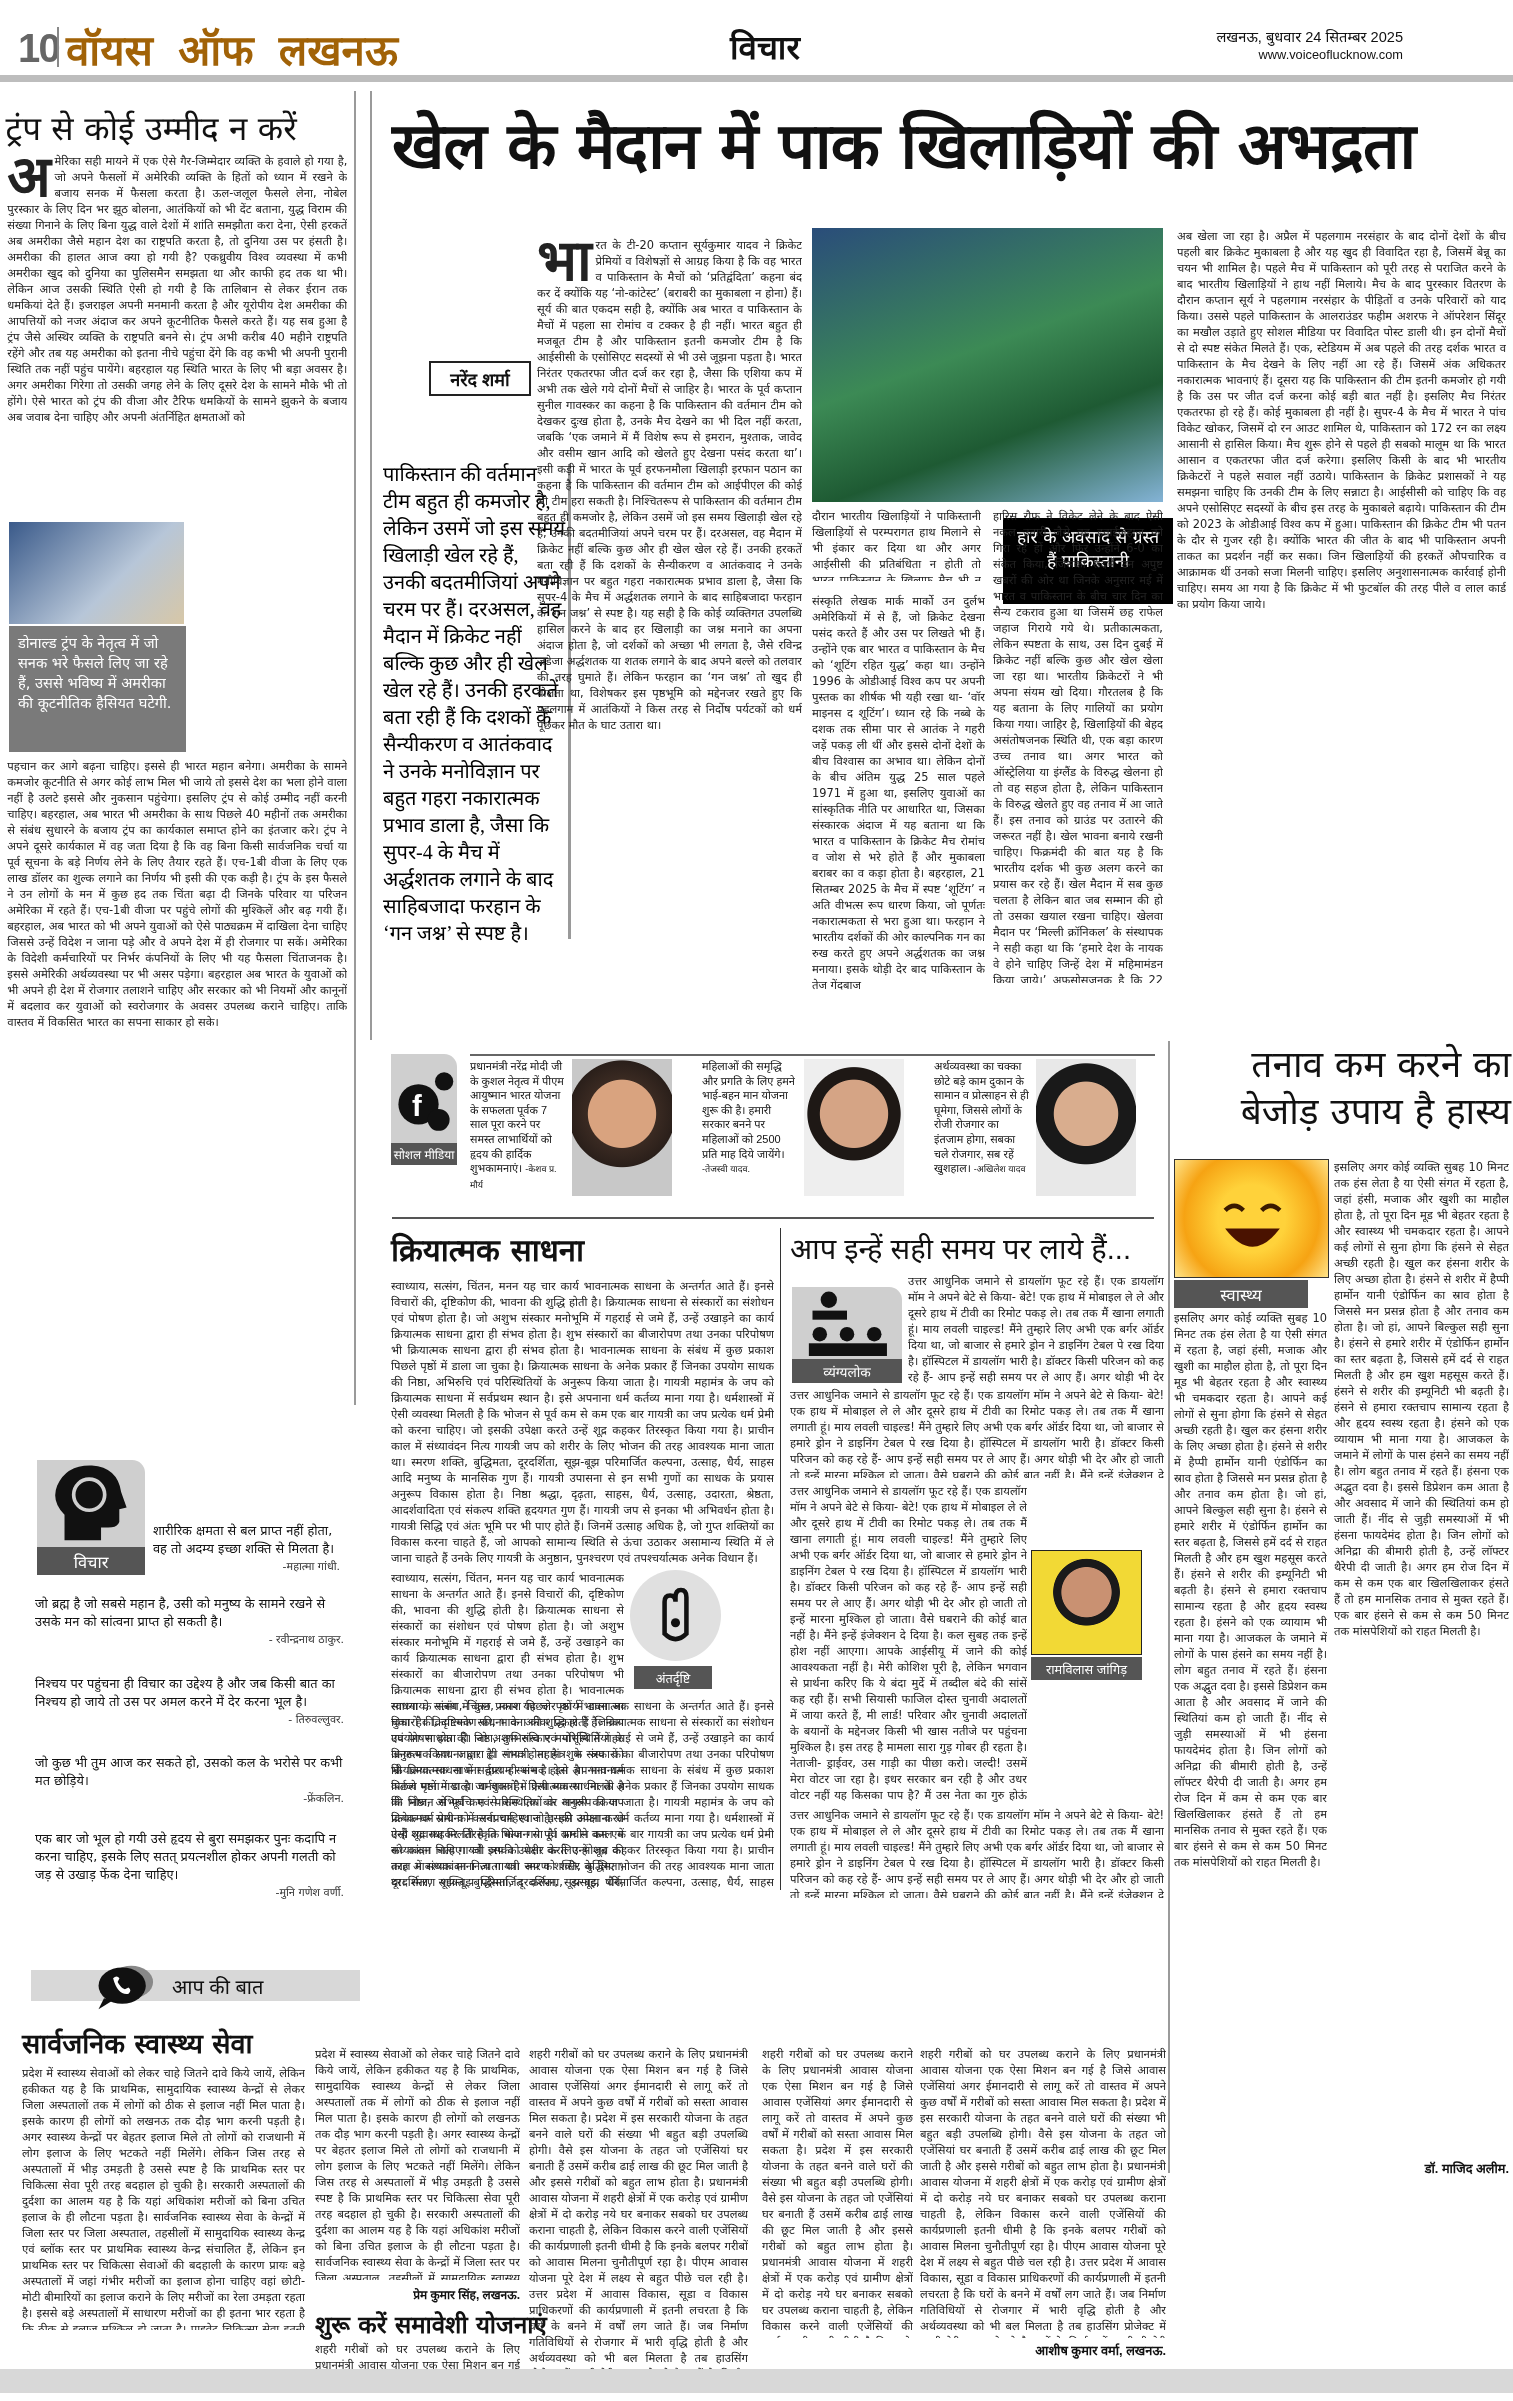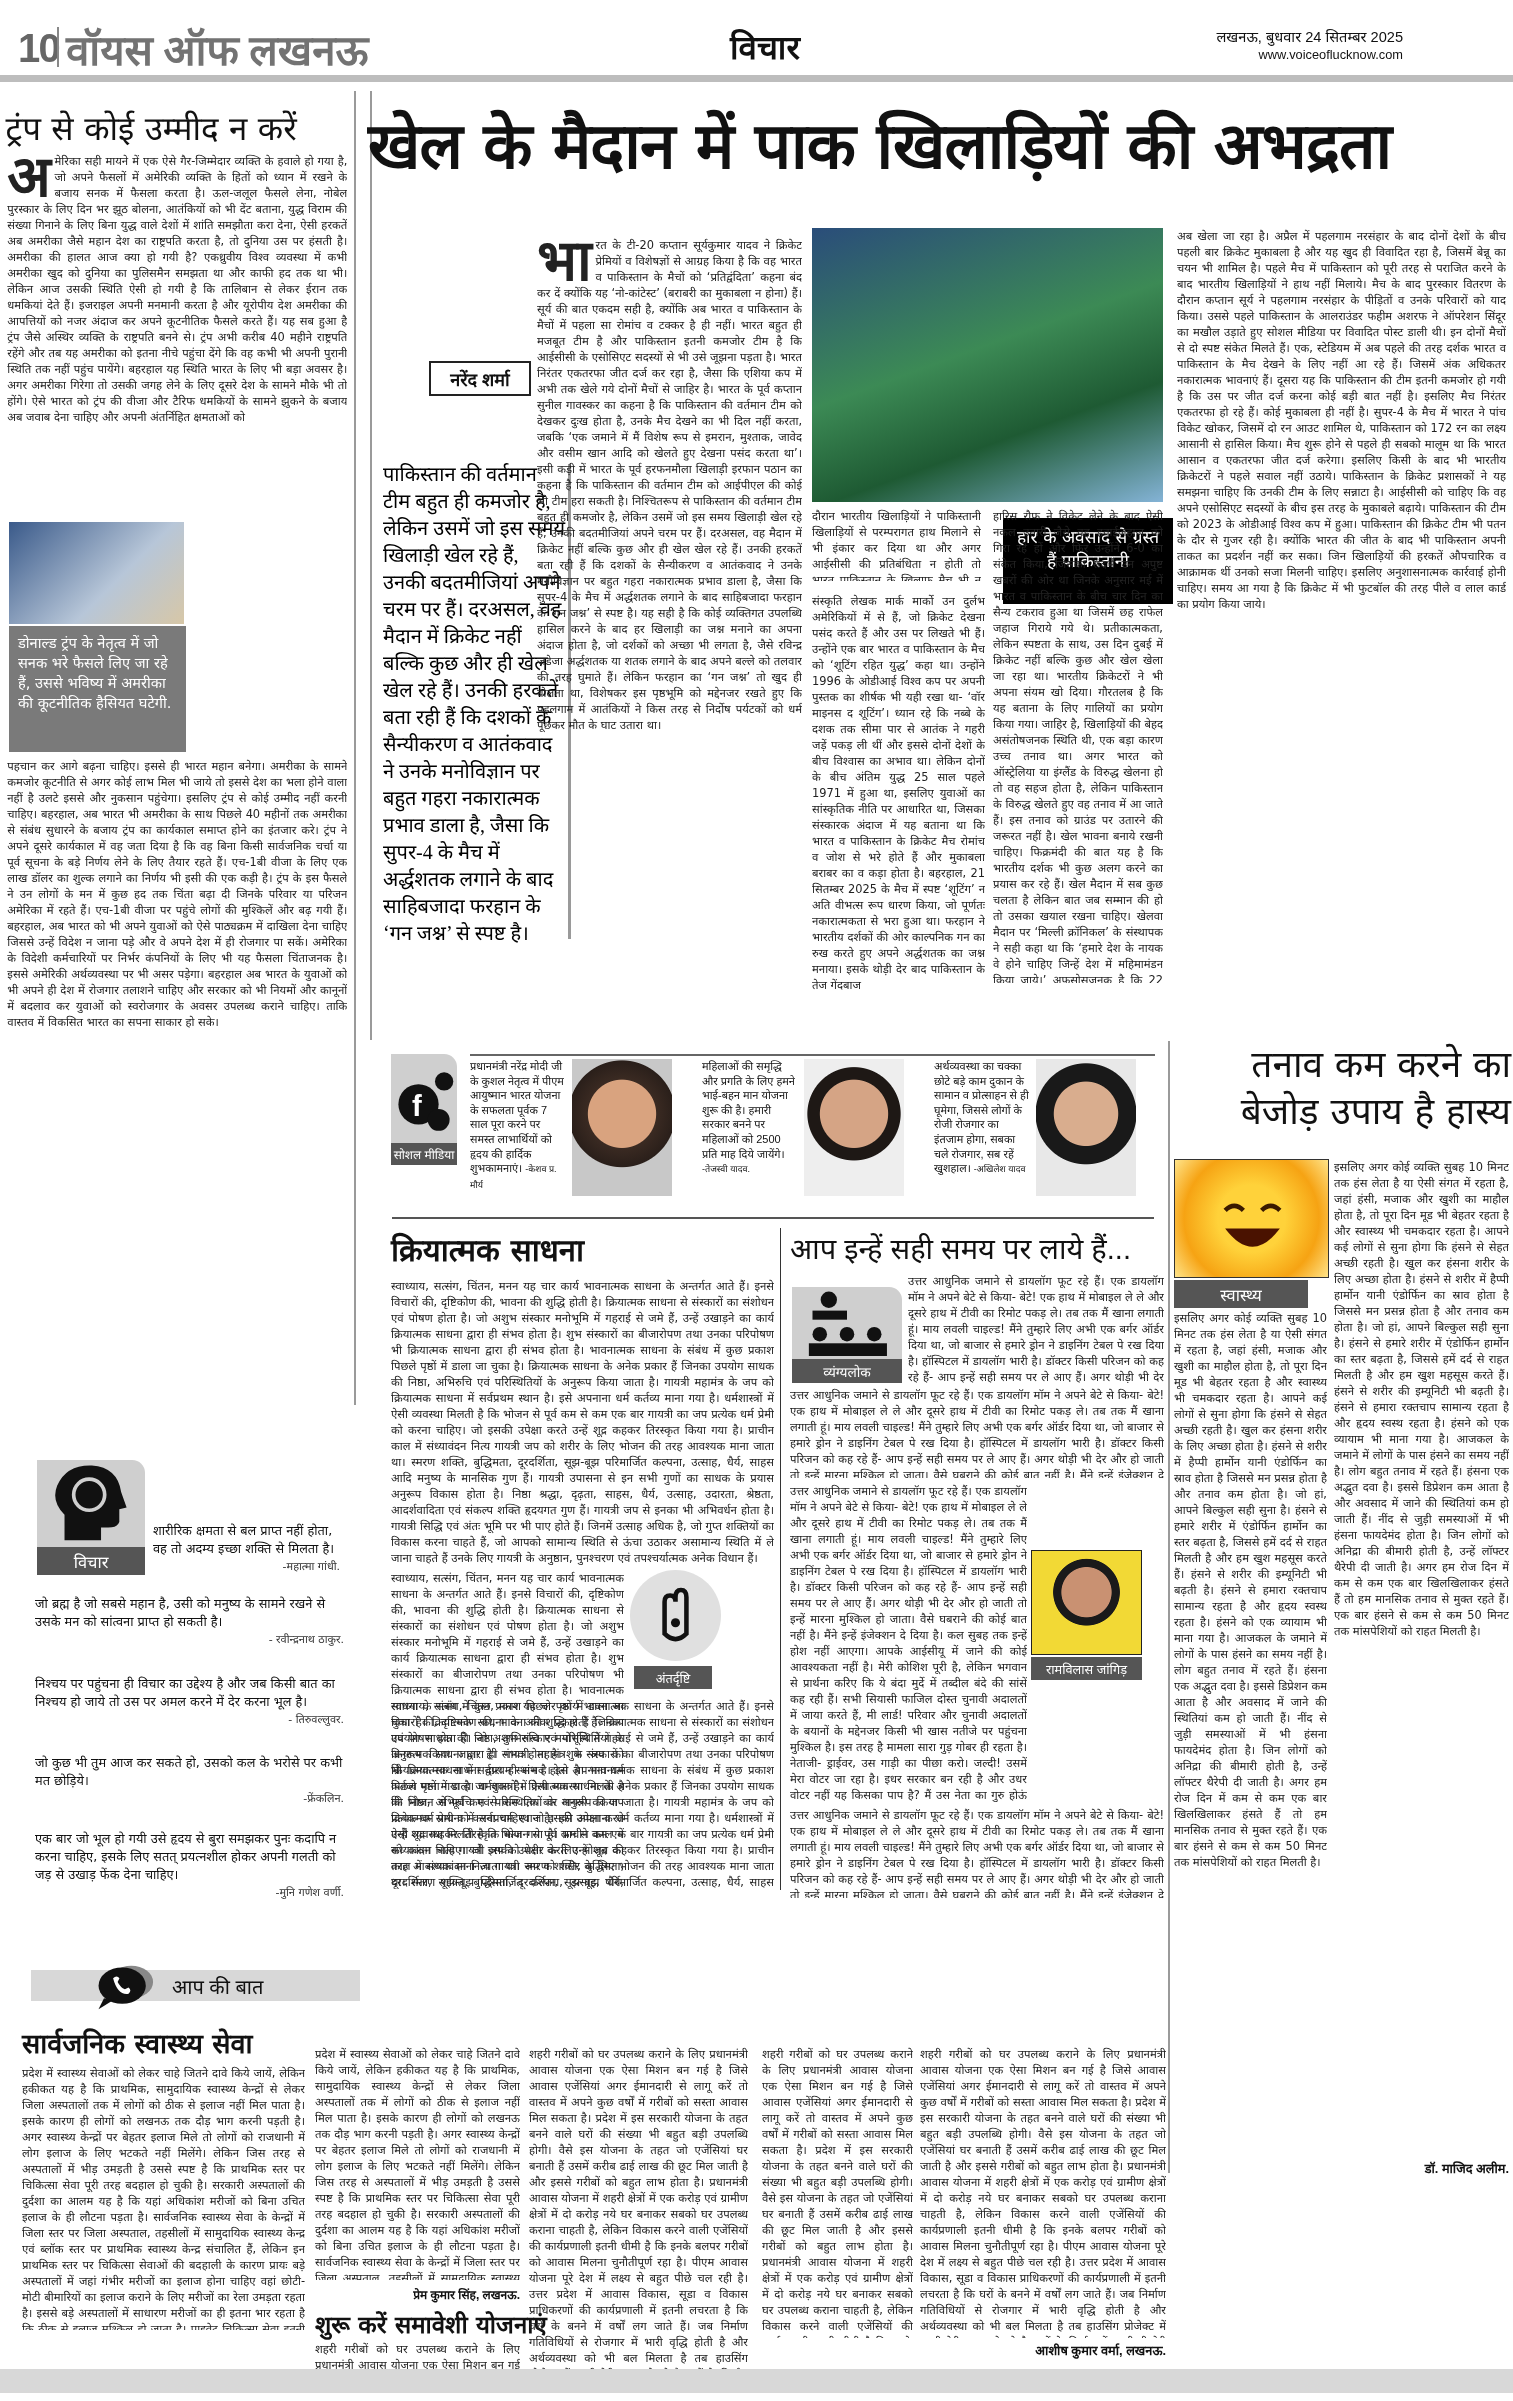--- a/index.html
+++ b/index.html
@@ -1,27 +1,27 @@
 <!DOCTYPE html>
 <html style="font-size:14.6px"><head>
 <meta charset="utf-8">
 <style>
 *{box-sizing:border-box;margin:0;padding:0}
 body{width:1513px;height:2401px;background:#fff;font-family:"Liberation Sans","DejaVu Sans",sans-serif;color:#111;position:relative;overflow:hidden}
 .abs{position:absolute}
 .mast{left:0;top:0;width:1513px;height:80px}
 .mast .pno{left:18px;top:25.6px;font-size:40px;font-weight:bold;color:#666;font-family:"Liberation Sans",sans-serif;letter-spacing:-1.8px}
 .mast .vbar{left:57px;top:27px;width:1.8px;height:40px;background:#888}
-.mast .name{left:66px;top:20px;font-size:42px;font-weight:900;color:#737373;font-family:Liberation Serif, serif}
+.mast .name{left:66px;top:20px;font-size:42px;font-weight:900;color:#a16207;font-family:Liberation Mono, monospace}
 .mast .sec{left:730px;top:24px;font-size:33px;font-weight:bold}
 .mast .date{right:110px;top:25.6px;font-size:14.6px;text-align:right}
 .mast .web{right:110px;top:47px;font-size:12.8px;text-align:right}
 .topbar{left:0;top:75px;width:1513px;height:7.3px;background:#bdbdbd}
 .col-rule{background:#9a9a9a}
-.headline-main{left:368px;top:100px;font-size:64px;font-weight:900;letter-spacing:-0.9px;font-family:"DejaVu Sans",sans-serif}
+.headline-main{left:392px;top:100px;font-size:64px;font-weight:900;letter-spacing:-0.9px;font-family:"DejaVu Sans",sans-serif}
 .h-left{left:5.5px;top:105px;font-size:33px;font-family:"DejaVu Sans",sans-serif}
 .body{font-size:11.4px;line-height:16px;text-align:justify;color:#222;font-family:"DejaVu Sans",sans-serif;overflow:hidden}
 .dropcap{float:left;font-size:57px;line-height:47px;font-weight:900;margin-right:3.7px}
 .pull{font-size:20px;line-height:27px;text-align:left;font-family:Liberation Serif, serif;color:#000000}
 .byline-box{border:2.7px solid #222;padding:3.7px 9px;font-size:18px;font-weight:bold;text-align:center;background:#fff}
 .greybox{background:#7a7a7a;color:#fff;font-size:20px;line-height:27px;padding:7.3px 9px;font-family:"DejaVu Sans",sans-serif}
 .photo{background:linear-gradient(135deg,#3a5a8a,#b7c6d8 60%,#d7c7a7)}
 .tag{background:#555;color:#ffffff;text-align:center;font-size:14.6px;padding:2.7px 0}
 .iconbox{background:#cfcfcf;border-radius:0 12.8px 0 0}
 .quote{font-size:12.8px;line-height:18px;font-family:"DejaVu Sans",sans-serif}

